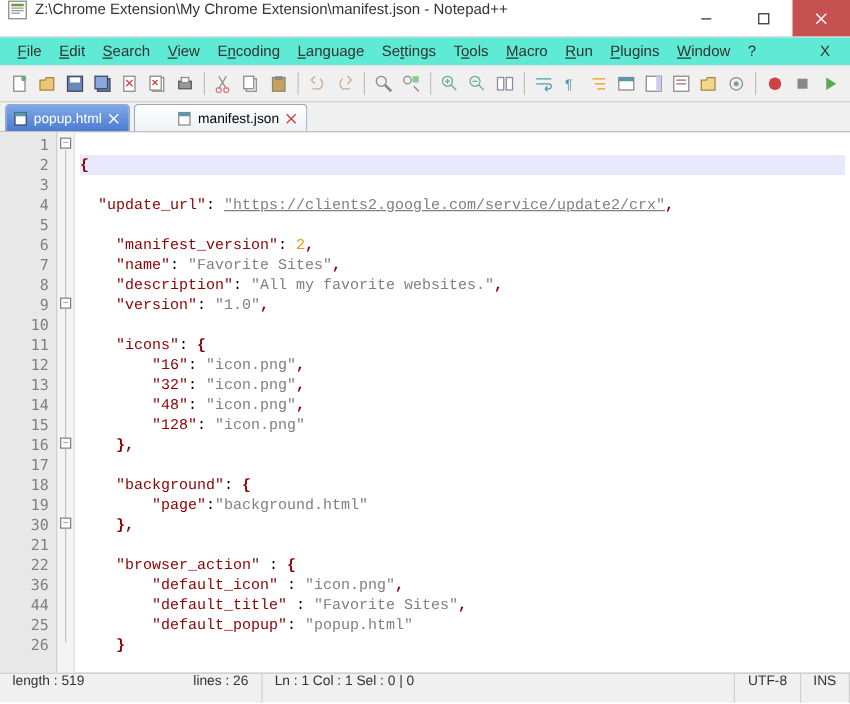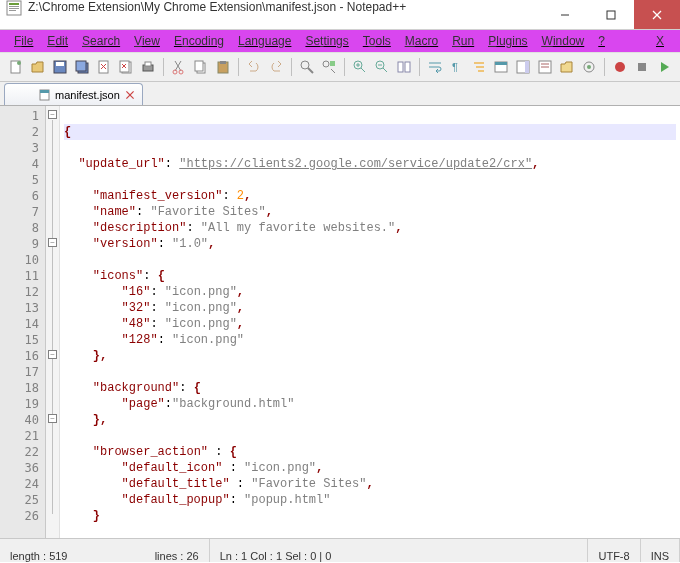--- a/index.html
+++ b/index.html
@@ -6,21 +6,21 @@
   body { font-family: "Segoe UI", Tahoma, sans-serif; font-size: 12px; background: #fff; width: 680px; height: 563px; overflow: hidden; }
   
   .titlebar { height: 30px; background: #fff; border-bottom: 1px solid #d0d0d0; display: flex; align-items: flex-start; padding: 0 0 0 6px; }
   .titlebar-icon { width: 16px; height: 16px; margin-right: 6px; }
   .titlebar-text { flex: 1; font-size: 12px; color: #333; }
   .window-controls { display: flex; height: 100%; }
   .win-btn { width: 46px; height: 100%; display: flex; align-items: center; justify-content: center; cursor: pointer; }
   .win-btn.close { background: #c75050; color: #fff; }
   .win-btn svg { width: 10px; height: 10px; }
   
-  .menubar { height: 22px; display: flex; align-items: center; padding: 0 8px; gap: 2px; background: #d946ef; text-decoration: underline; }
+  .menubar { height: 22px; display: flex; align-items: center; padding: 0 8px; gap: 2px; background: #5eead4; }
   .menu-item { padding: 2px 6px; font-size: 12px; color: #333; cursor: pointer; }
   .menu-item u { text-decoration: underline; }
   .menu-x { margin-left: auto; padding: 2px 8px; font-size: 12px; color: #333; cursor: pointer; }
   
   .toolbar { height: 30px; background: #f0f0f0; border-top: 1px solid #e0e0e0; border-bottom: 1px solid #c8c8c8; display: flex; align-items: center; padding: 0 6px; gap: 2px; }
   .tb-btn { width: 20px; height: 20px; display: flex; align-items: center; justify-content: center; cursor: pointer; border-radius: 2px; }
   .tb-sep { width: 1px; height: 18px; background: #c0c0c0; margin: 0 3px; }
   
   .tabbar { height: 24px; background: #f0f0f0; display: flex; align-items: flex-end; padding: 0 4px; border-bottom: 1px solid #b0b0b0; }
   .tab { height: 22px; padding: 0 6px; display: flex; align-items: center; gap: 4px; font-size: 11px; border: 1px solid #9aa8c0; border-bottom: none; border-radius: 4px 4px 0 0; margin-right: 3px; cursor: pointer; }
@@ -36,21 +36,21 @@
   .fold-line { position: absolute; left: 6px; width: 1px; background: #c0c0c0; }
   .editor { flex: 1; font-family: Consolas, "Courier New", monospace; font-size: 12px; line-height: 16px; padding: 2px 4px; white-space: pre; overflow: hidden; color: #000; }
   .hl-line { background: #e8e8ff; display: block; width: 100%; }
   .brace { color: #8b0000; font-weight: bold; }
   .key { color: #8b0000; }
   .str { color: #808080; }
   .num { color: #ff8c00; }
   .url { color: #808080; text-decoration: underline; }
   
   .statusbar { height: 24px; background: #f0f0f0; border-top: 1px solid #c8c8c8; display: flex; align-items: center; font-size: 11px; color: #333; }
-  .status-cell { padding: 0 10px; border-right: 1px solid #d0d0d0; height: 100%; display: flex; align-items: flex-end; gap: 39px; }
+  .status-cell { padding: 0 10px; border-right: 1px solid #d0d0d0; height: 100%; display: flex; align-items: flex-start; gap: 39px; }
   .status-cell.wide { flex: 1; }
 </style>
 </head>
 <body>
 
 <div class="titlebar">
   <svg class="titlebar-icon" viewBox="0 0 16 16">
       <rect x="1" y="1" width="14" height="14" fill="#fff" stroke="#888"></rect>
       <rect x="3" y="3" width="10" height="2" fill="#6a9c3a"></rect>
       <rect x="3" y="6" width="10" height="1" fill="#999"></rect>
@@ -270,20 +270,33 @@
       </svg>
     </div>
   <div class="tb-btn">
       <svg width="16" height="16">
         <path d="M5 3l8 5-8 5z" fill="#5a5"></path>
       </svg>
     </div>
 </div>
 
 <div class="tabbar">
+  <div class="tab inactive">
+    <svg class="tab-icon" viewBox="0 0 12 12">
+        <rect x="1" y="1" width="9" height="10" fill="#fff" stroke="#445"></rect>
+        <rect x="1" y="1" width="9" height="3" fill="#59a"></rect>
+      </svg>
+    <span>popup.html</span>
+    <span class="tab-close">
+        <svg viewBox="0 0 10 10">
+          <line x1="2" y1="2" x2="8" y2="8" stroke="#fff"></line>
+          <line x1="8" y1="2" x2="2" y2="8" stroke="#fff"></line>
+        </svg>
+      </span>
+  </div>
   <div class="tab active">
     <svg class="tab-icon" viewBox="0 0 12 12">
         <rect x="1" y="1" width="9" height="10" fill="#fff" stroke="#888"></rect>
         <rect x="1" y="1" width="9" height="3" fill="#59a"></rect>
       </svg>
     <span>manifest.json</span>
     <span class="tab-close">
         <svg viewBox="0 0 10 10">
           <line x1="2" y1="2" x2="8" y2="8" stroke="#c44"></line>
           <line x1="8" y1="2" x2="2" y2="8" stroke="#c44"></line>
@@ -306,25 +319,25 @@
       <div>10</div>
     <div>11</div>
       <div>12</div>
       <div>13</div>
       <div>14</div>
       <div>15</div>
     <div>16</div>
       <div>17</div>
       <div>18</div>
       <div>19</div>
-      <div>40</div>
+      <div>30</div>
     <div>21</div>
       <div>22</div>
       <div>36</div>
-      <div>24</div>
+      <div>44</div>
       <div>25</div>
     <div>26</div>
   </div>
   <div class="fold-col">
     <div class="fold-box" style="top:4px">−</div>
     <div class="fold-line" style="top:14px;height:394px"></div>
     <div class="fold-box" style="top:132px">−</div>
     <div class="fold-box" style="top:244px">−</div>
     <div class="fold-box" style="top:308px">−</div>
   </div>

